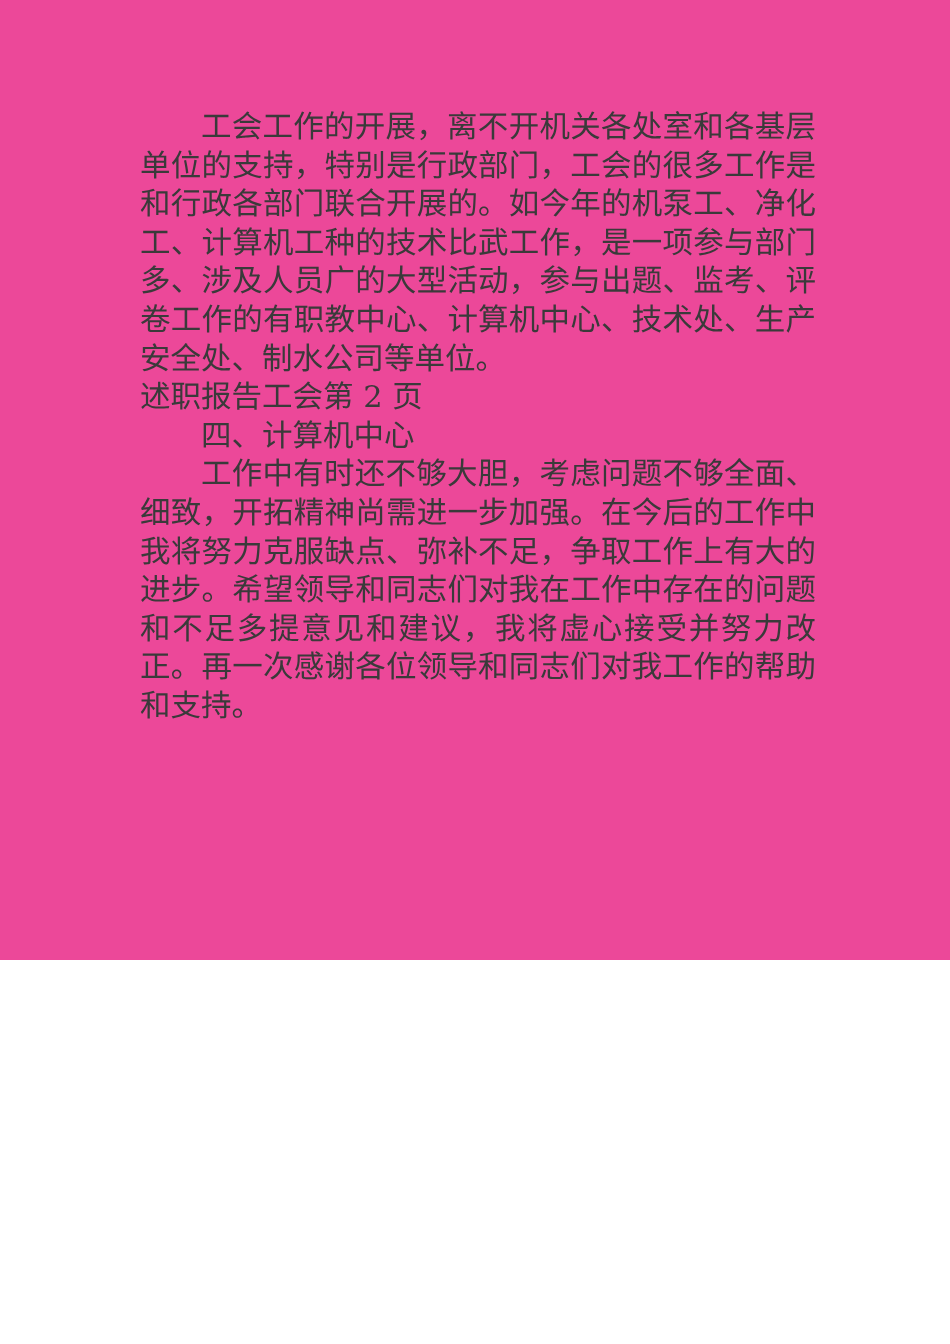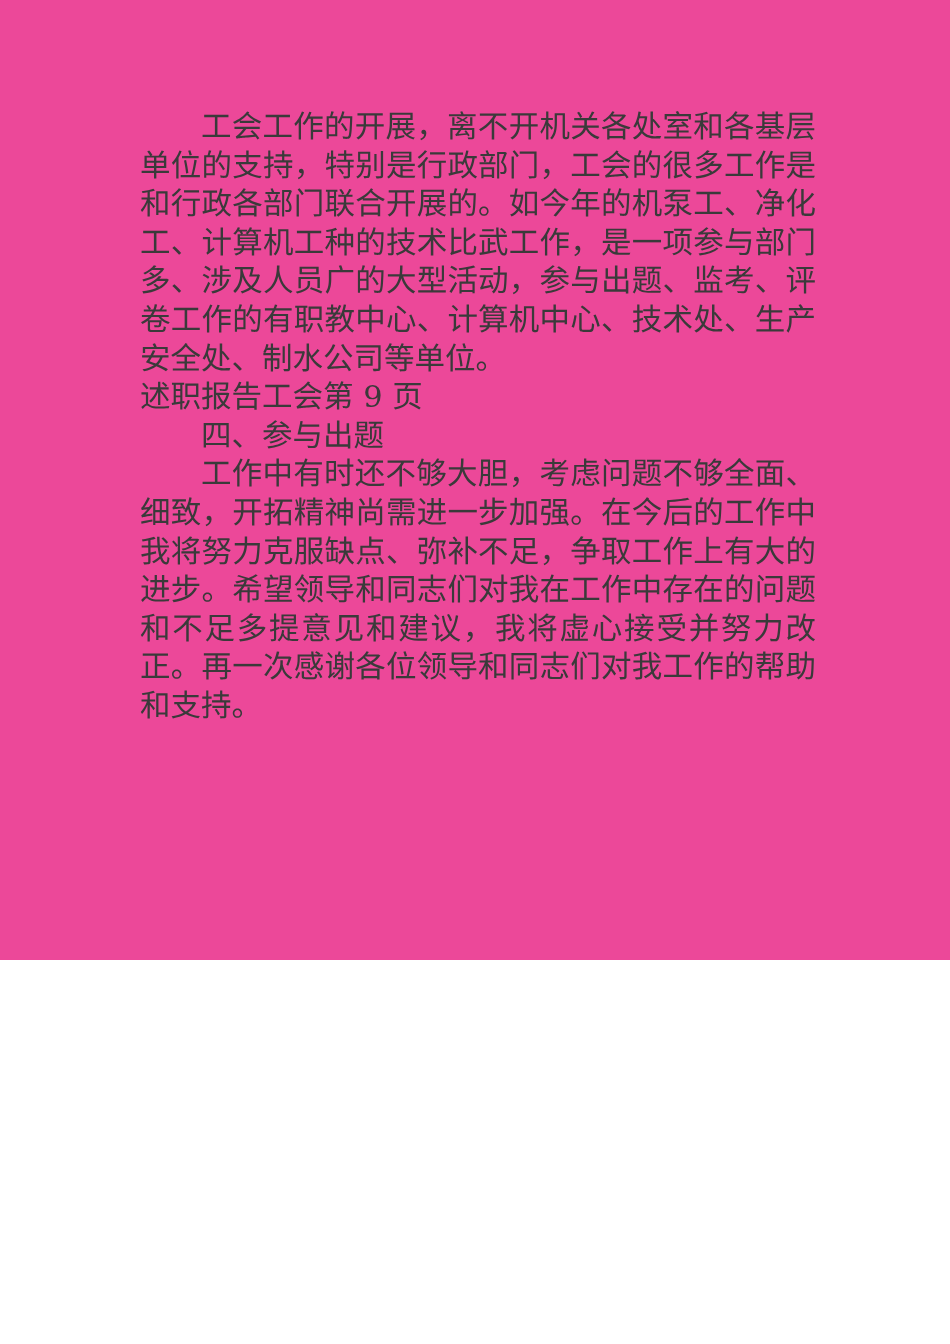--- a/index.html
+++ b/index.html
@@ -64,25 +64,25 @@
 </style>
 </head>
 <body>
 
 <div class="page">
 
   <div class="doc-body">
 
     <p class="para">工会工作的开展，离不开机关各处室和各基层单位的支持，特别是行政部门，工会的很多工作是和行政各部门联合开展的。如今年的机泵工、净化工、计算机工种的技术比武工作，是一项参与部门多、涉及人员广的大型活动，参与出题、监考、评卷工作的有职教中心、计算机中心、技术处、生产安全处、制水公司等单位。</p>
 
-    <p class="para no-indent">述职报告工会第 9 页</p>
+    <p class="para no-indent">述职报告工会第 2 页</p>
 
 
 
-    <p class="para heading-line">四、参与出题</p>
+    <p class="para heading-line">四、计算机中心</p>
 
     <p class="para">工作中有时还不够大胆，考虑问题不够全面、细致，开拓精神尚需进一步加强。在今后的工作中我将努力克服缺点、弥补不足，争取工作上有大的进步。希望领导和同志们对我在工作中存在的问题和不足多提意见和建议，我将虚心接受并努力改正。再一次感谢各位领导和同志们对我工作的帮助和支持。</p>
 
   </div>
 
   <div class="footer">第 3 页 共 3 页</div>
 
 </div>
 
 </body></html>

